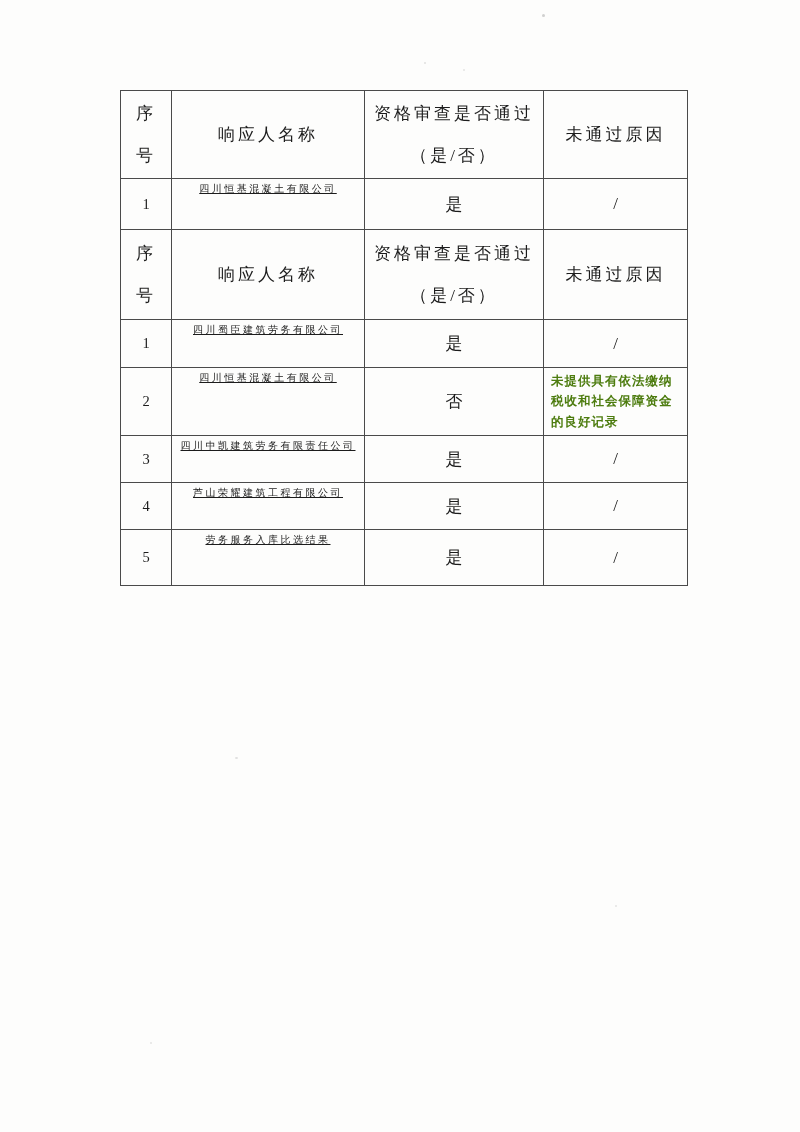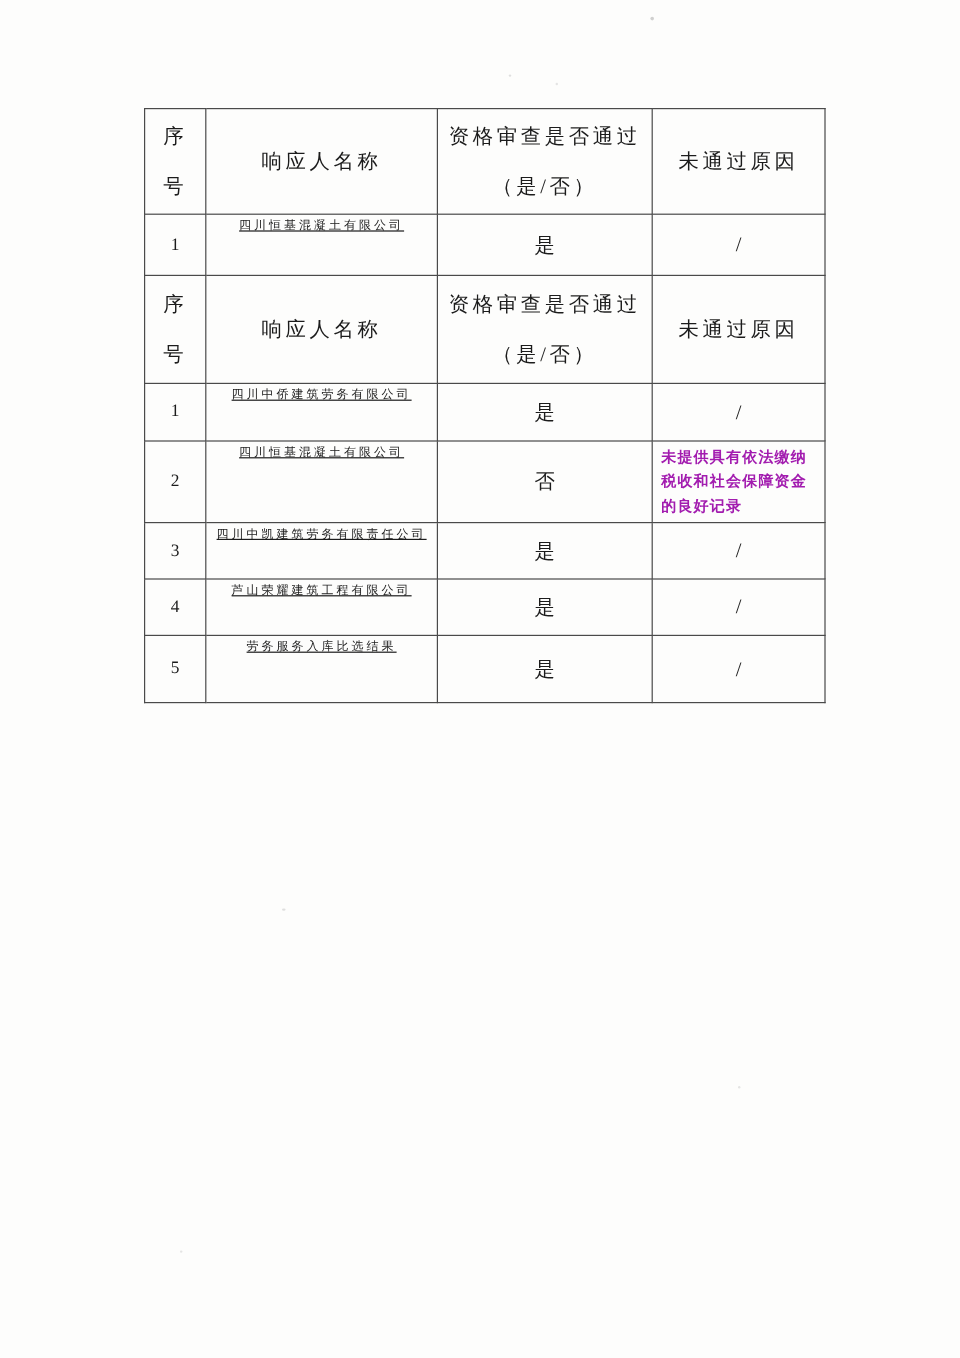--- a/index.html
+++ b/index.html
@@ -87,21 +87,21 @@
     vertical-align: middle;
     font-size: 17px;
   }
   td.reason.long {
     text-align: left;
     font-family: "Liberation Sans", "DejaVu Sans", sans-serif;
     font-weight: 600;
     font-size: 12.5px;
     letter-spacing: 1px;
     line-height: 1.65;
-    color: #a21caf;
+    color: #4d7c0f;
     padding-left: 7px;
     padding-right: 4px;
   }
   tr.r-t1   { height: 51px; }
   tr.r2-1   { height: 48px; }
   tr.r2-2   { height: 68px; }
   tr.r2-3   { height: 47px; }
   tr.r2-4   { height: 47px; }
   tr.r2-5   { height: 56px; }
 
@@ -161,21 +161,21 @@
       <td>序
 号</td>
       <td>响应人名称</td>
       <td>资格审查是否通过
 （是/否）</td>
       <td>未通过原因</td>
     </tr>
 
     <tr class="r2-1">
       <td class="no">1</td>
-      <td class="name">四川中侨建筑劳务有限公司</td>
+      <td class="name">四川蜀臣建筑劳务有限公司</td>
       <td class="pass">是</td>
       <td class="reason">/</td>
     </tr>
     <tr class="r2-2">
       <td class="no">2</td>
       <td class="name">四川恒基混凝土有限公司</td>
       <td class="pass">否</td>
       <td class="reason long">未提供具有依法缴纳税收和社会保障资金的良好记录</td>
     </tr>
     <tr class="r2-3">

